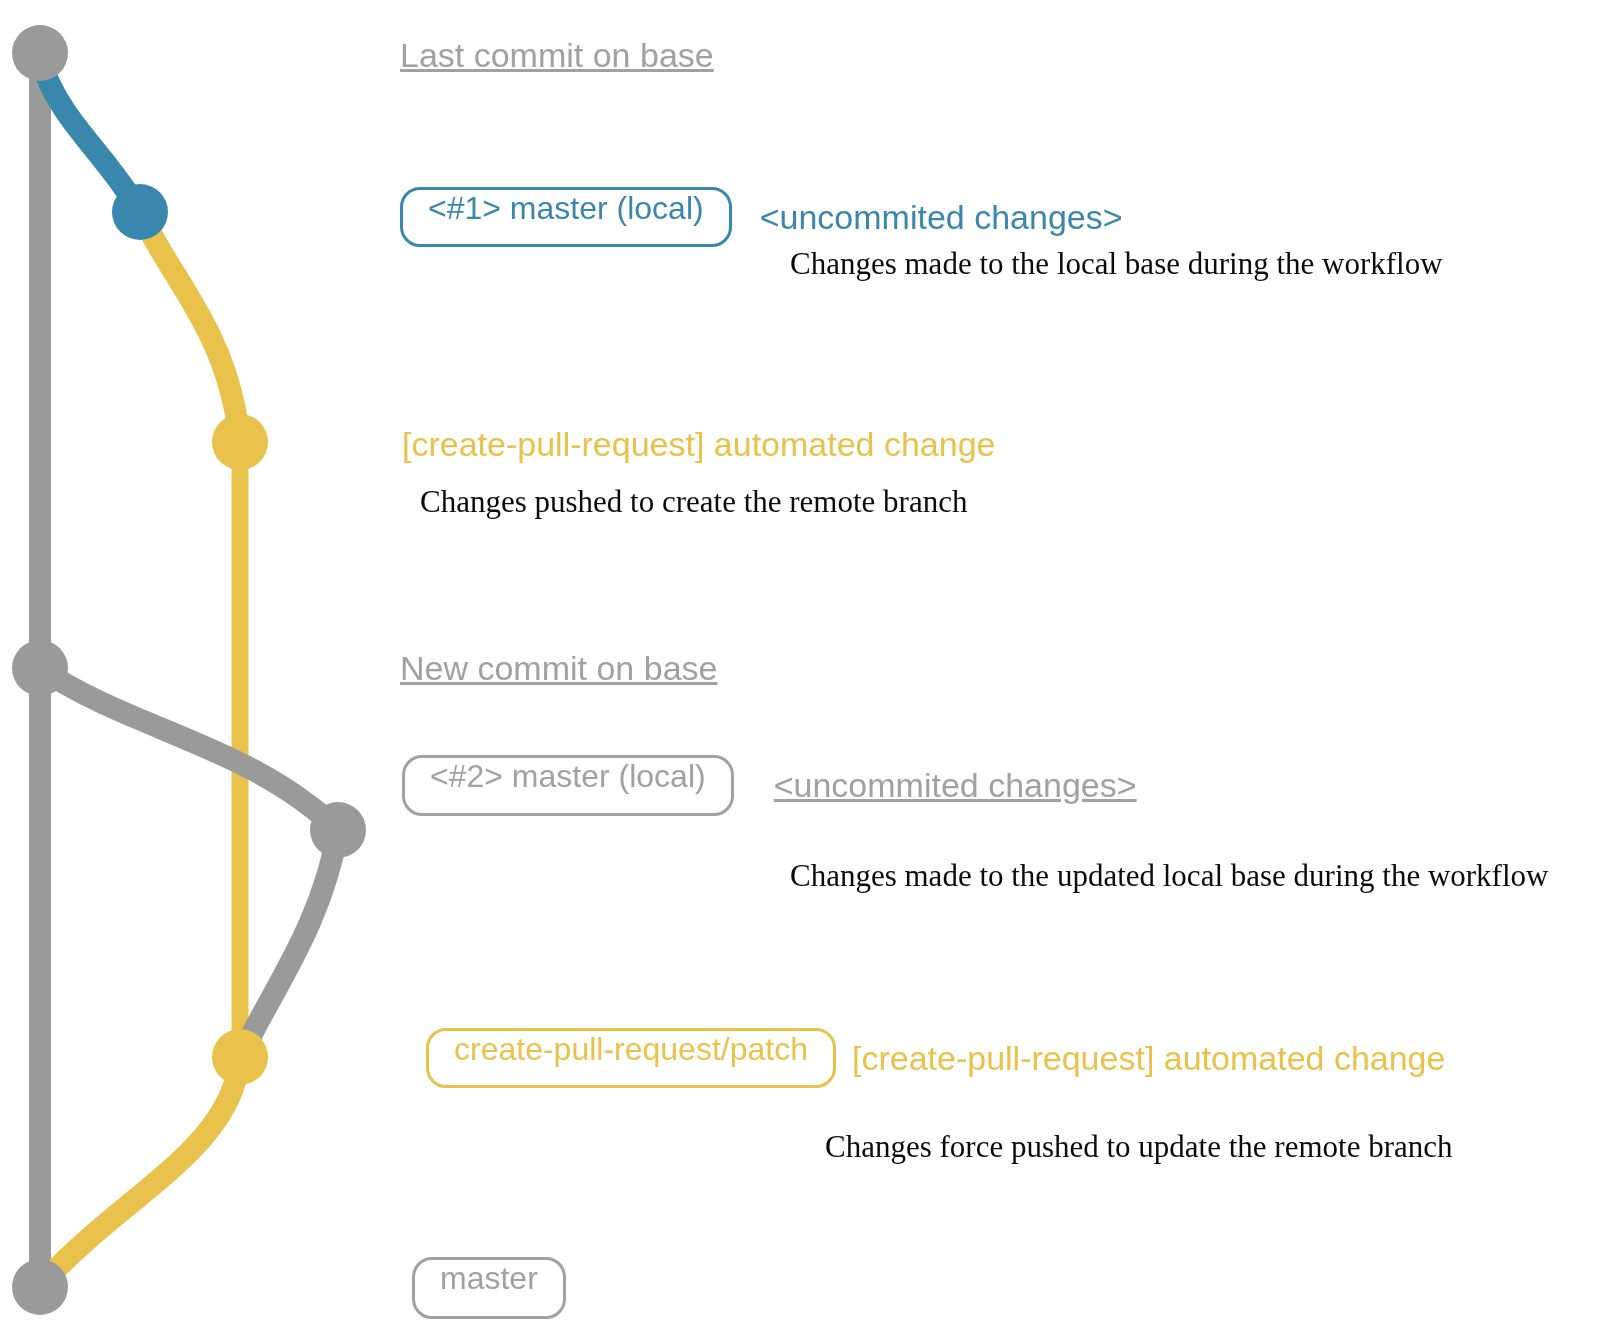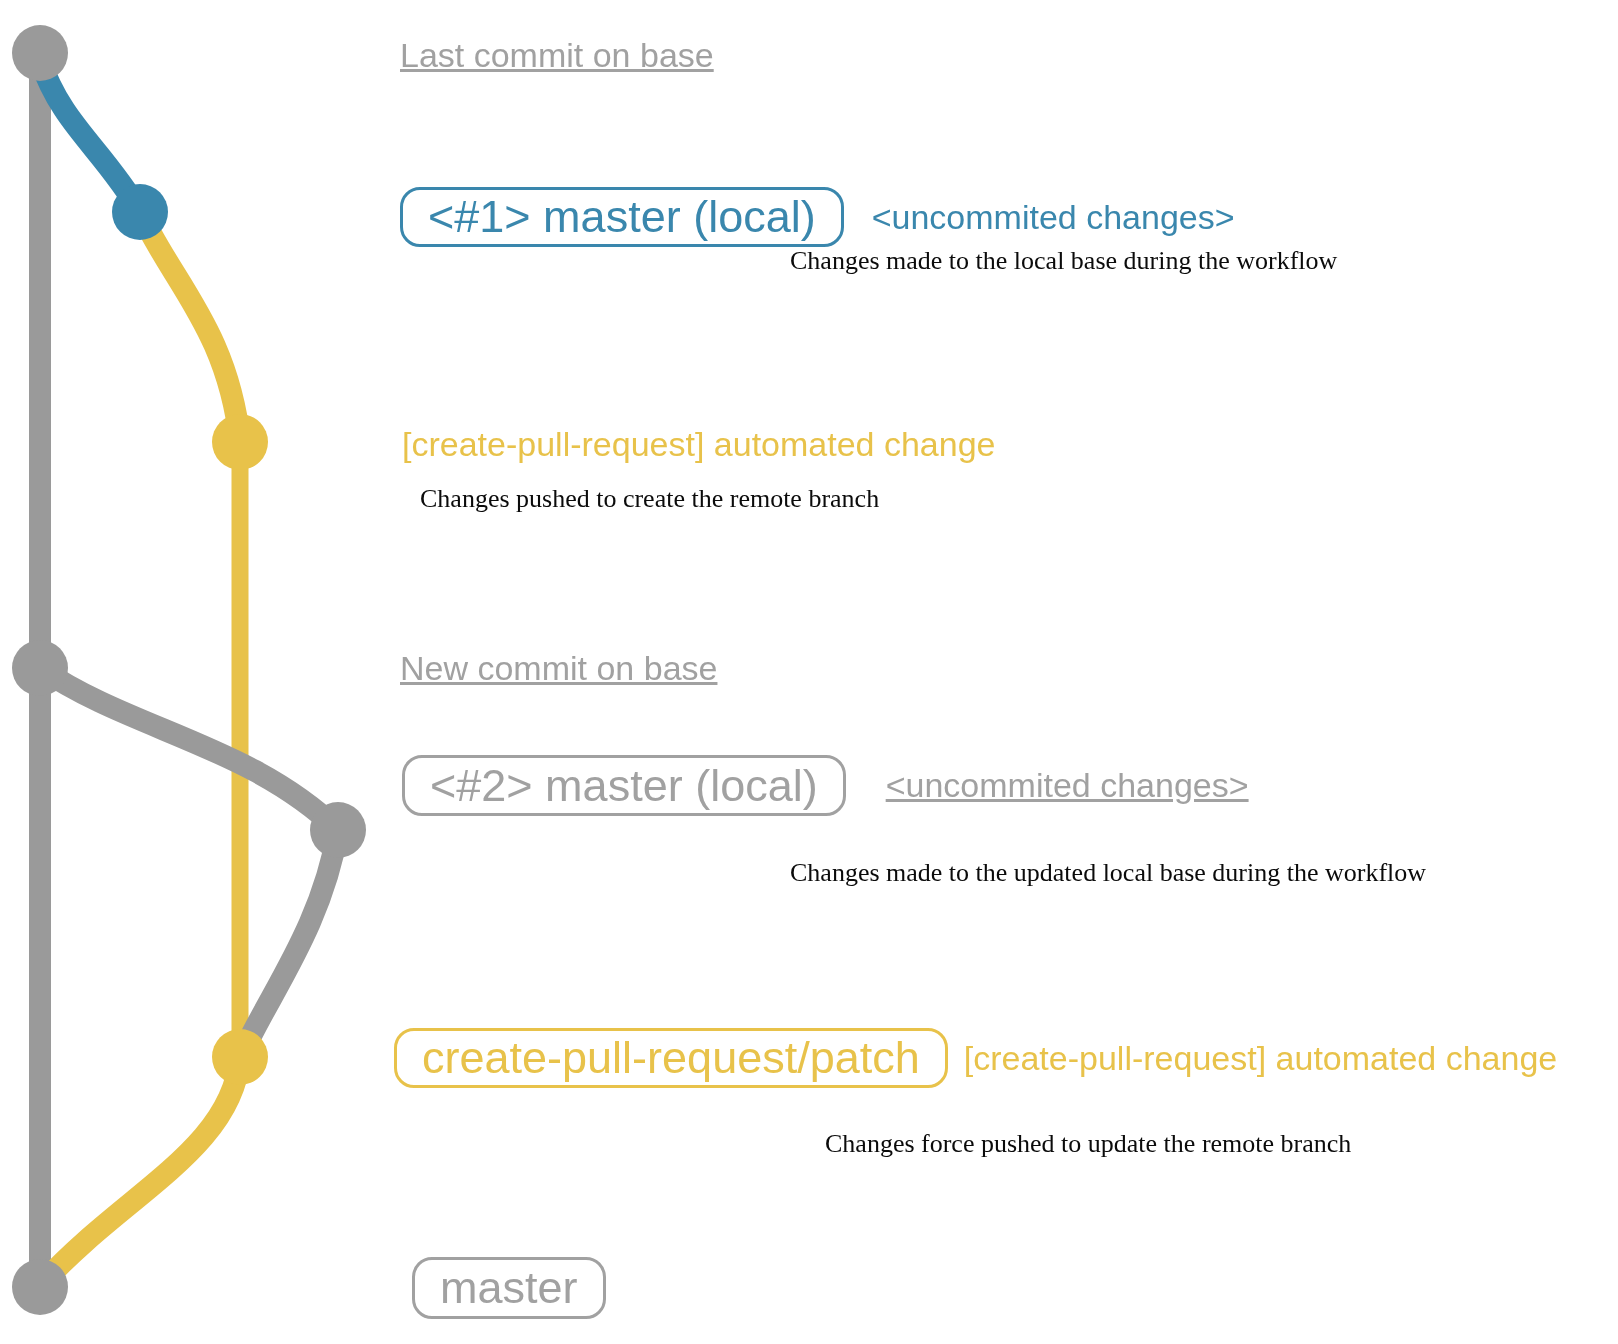--- a/index.html
+++ b/index.html
@@ -23,46 +23,46 @@
   .c-blue   { color: var(--blue); }
   .c-yellow { color: var(--yellow); }
 
   .tag {
     height: 100%;
     box-sizing: border-box;
     padding: 0 25px;
     border: 3px solid;
     border-radius: 20px;
     display: flex;
-    align-items: center;
-    font-size: 45px;
+    align-items: flex-start;
+    font-size: 32px;
     white-space: nowrap;
   }
   .tag.b-blue   { border-color: var(--blue);   color: var(--blue); }
   .tag.b-gray   { border-color: var(--ui-gray); color: var(--ui-gray); }
   .tag.b-yellow { border-color: var(--yellow); color: var(--yellow); }
 
   .caption {
     position: absolute;
     font-family: "Liberation Serif", serif;
-    font-size: 26px;
+    font-size: 31px;
     color: var(--ink);
     white-space: nowrap;
     text-align: center;
   }
 
   #row1 { left: 400px; top:   30px; height: 50px; }
   #row2 { left: 400px; top:  187px; height: 60px; gap: 28px; }
   #cap1 { left: 790px; top:  246px; }
   #row3 { left: 402px; top:  419px; height: 50px; }
   #cap2 { left: 420px; top:  470px; margin-top: 14px; }
   #row4 { left: 400px; top:  643px; height: 50px; }
   #row5 { left: 402px; top:  755px; height: 61px; gap: 40px; }
   #cap3 { left: 790px; top:  858px; }
-  #row6 { left: 394px; top: 1028px; height: 60px; gap: 16px; }
+  #row6 { left: 426px; top: 1028px; height: 60px; gap: 16px; }
   #cap4 { left: 825px; top: 1089px; margin-top: 40px; }
   #row7 { left: 412px; top: 1257px; height: 62px; gap: 16px; }
 </style>
 </head>
 <body>
 
 <svg id="graph-svg" width="400" height="1344" viewBox="0 0 400 1344" fill="none">
 
   <path d="M40,53 L40,1287" stroke-width="22" stroke="#9a9a9a"></path>
 

